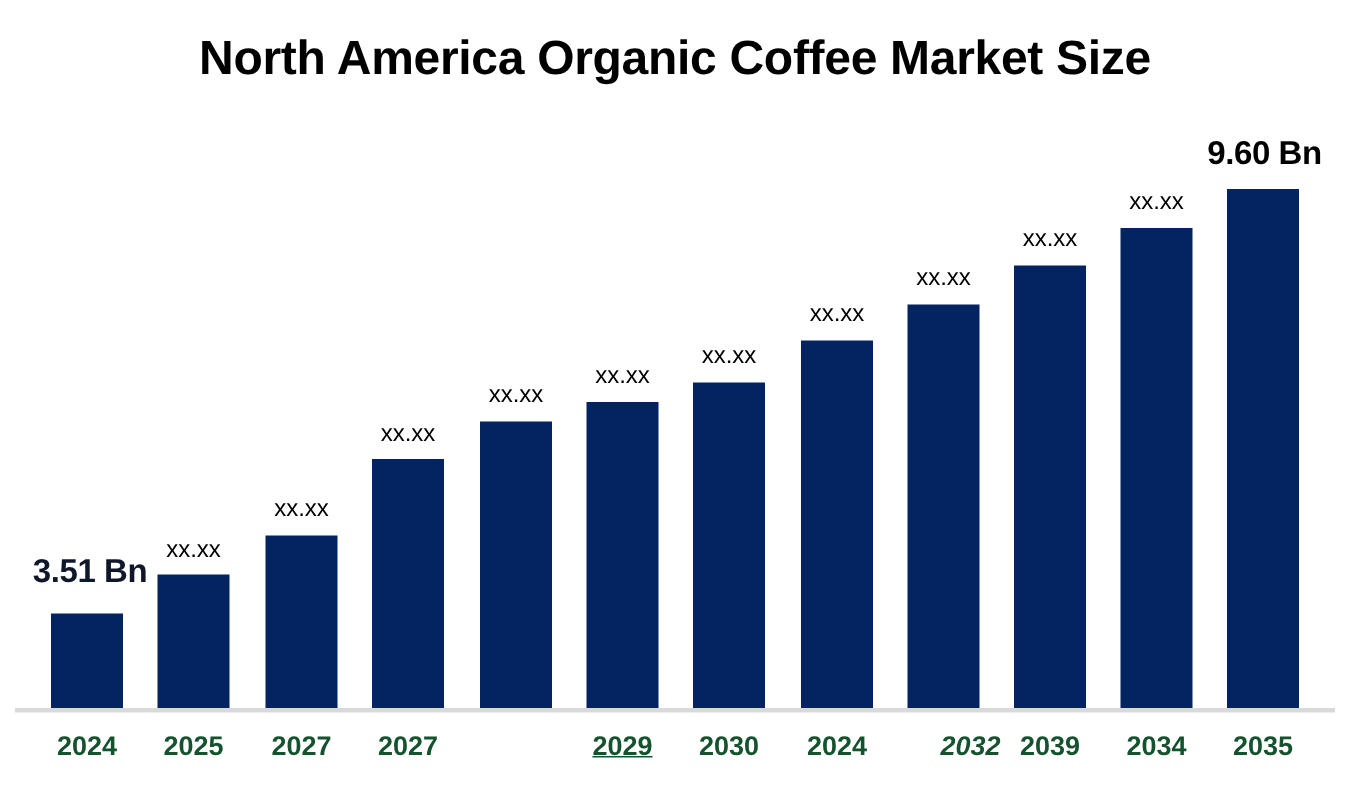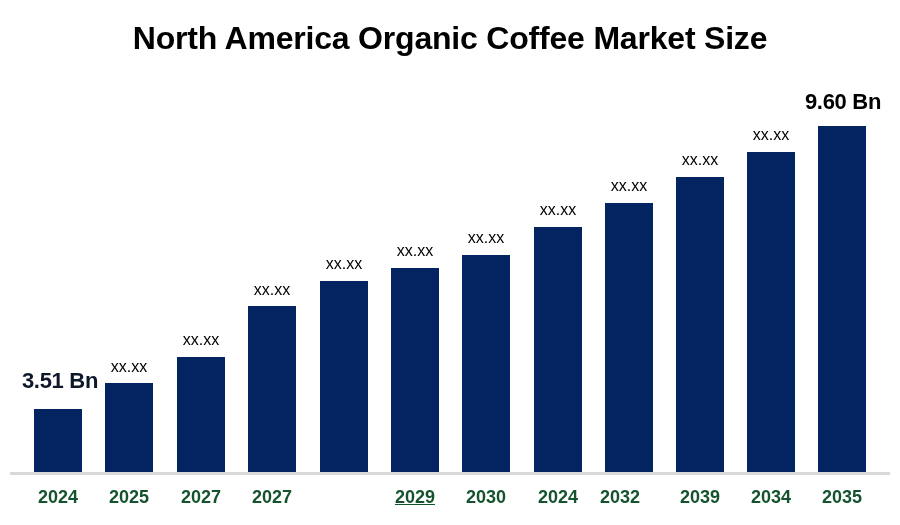--- a/index.html
+++ b/index.html
@@ -112,20 +112,20 @@
     <div id="axis-baseline" style="background: rgb(217, 217, 217);"></div>
     <div id="x-labels-layer">
         <div class="x-tick-label" style="left: 18px; width: 80px;">2024</div>
         <div class="x-tick-label" style="left: 89px; width: 80px;">2025</div>
         <div class="x-tick-label" style="left: 161px; width: 80px;">2027</div>
         <div class="x-tick-label" style="left: 232px; width: 80px;">2027</div>
         <div class="x-tick-label" style="left: 304px; width: 80px; margin-top: 45px;">2028</div>
         <div class="x-tick-label" style="left: 375px; width: 80px; text-decoration: underline;">2029</div>
         <div class="x-tick-label" style="left: 446px; width: 80px;">2030</div>
         <div class="x-tick-label" style="left: 518px; width: 80px;">2024</div>
-        <div class="x-tick-label" style="left: 580px; width: 80px;">2032</div>
+        <div class="x-tick-label" style="left: 607px; width: 80px; font-style: italic;">2032</div>
         <div class="x-tick-label" style="left: 660px; width: 80px;">2039</div>
         <div class="x-tick-label" style="left: 731px; width: 80px;">2034</div>
         <div class="x-tick-label" style="left: 802px; width: 80px;">2035</div>
       </div>
   </div>
 
 </div>
 
 </body></html>

